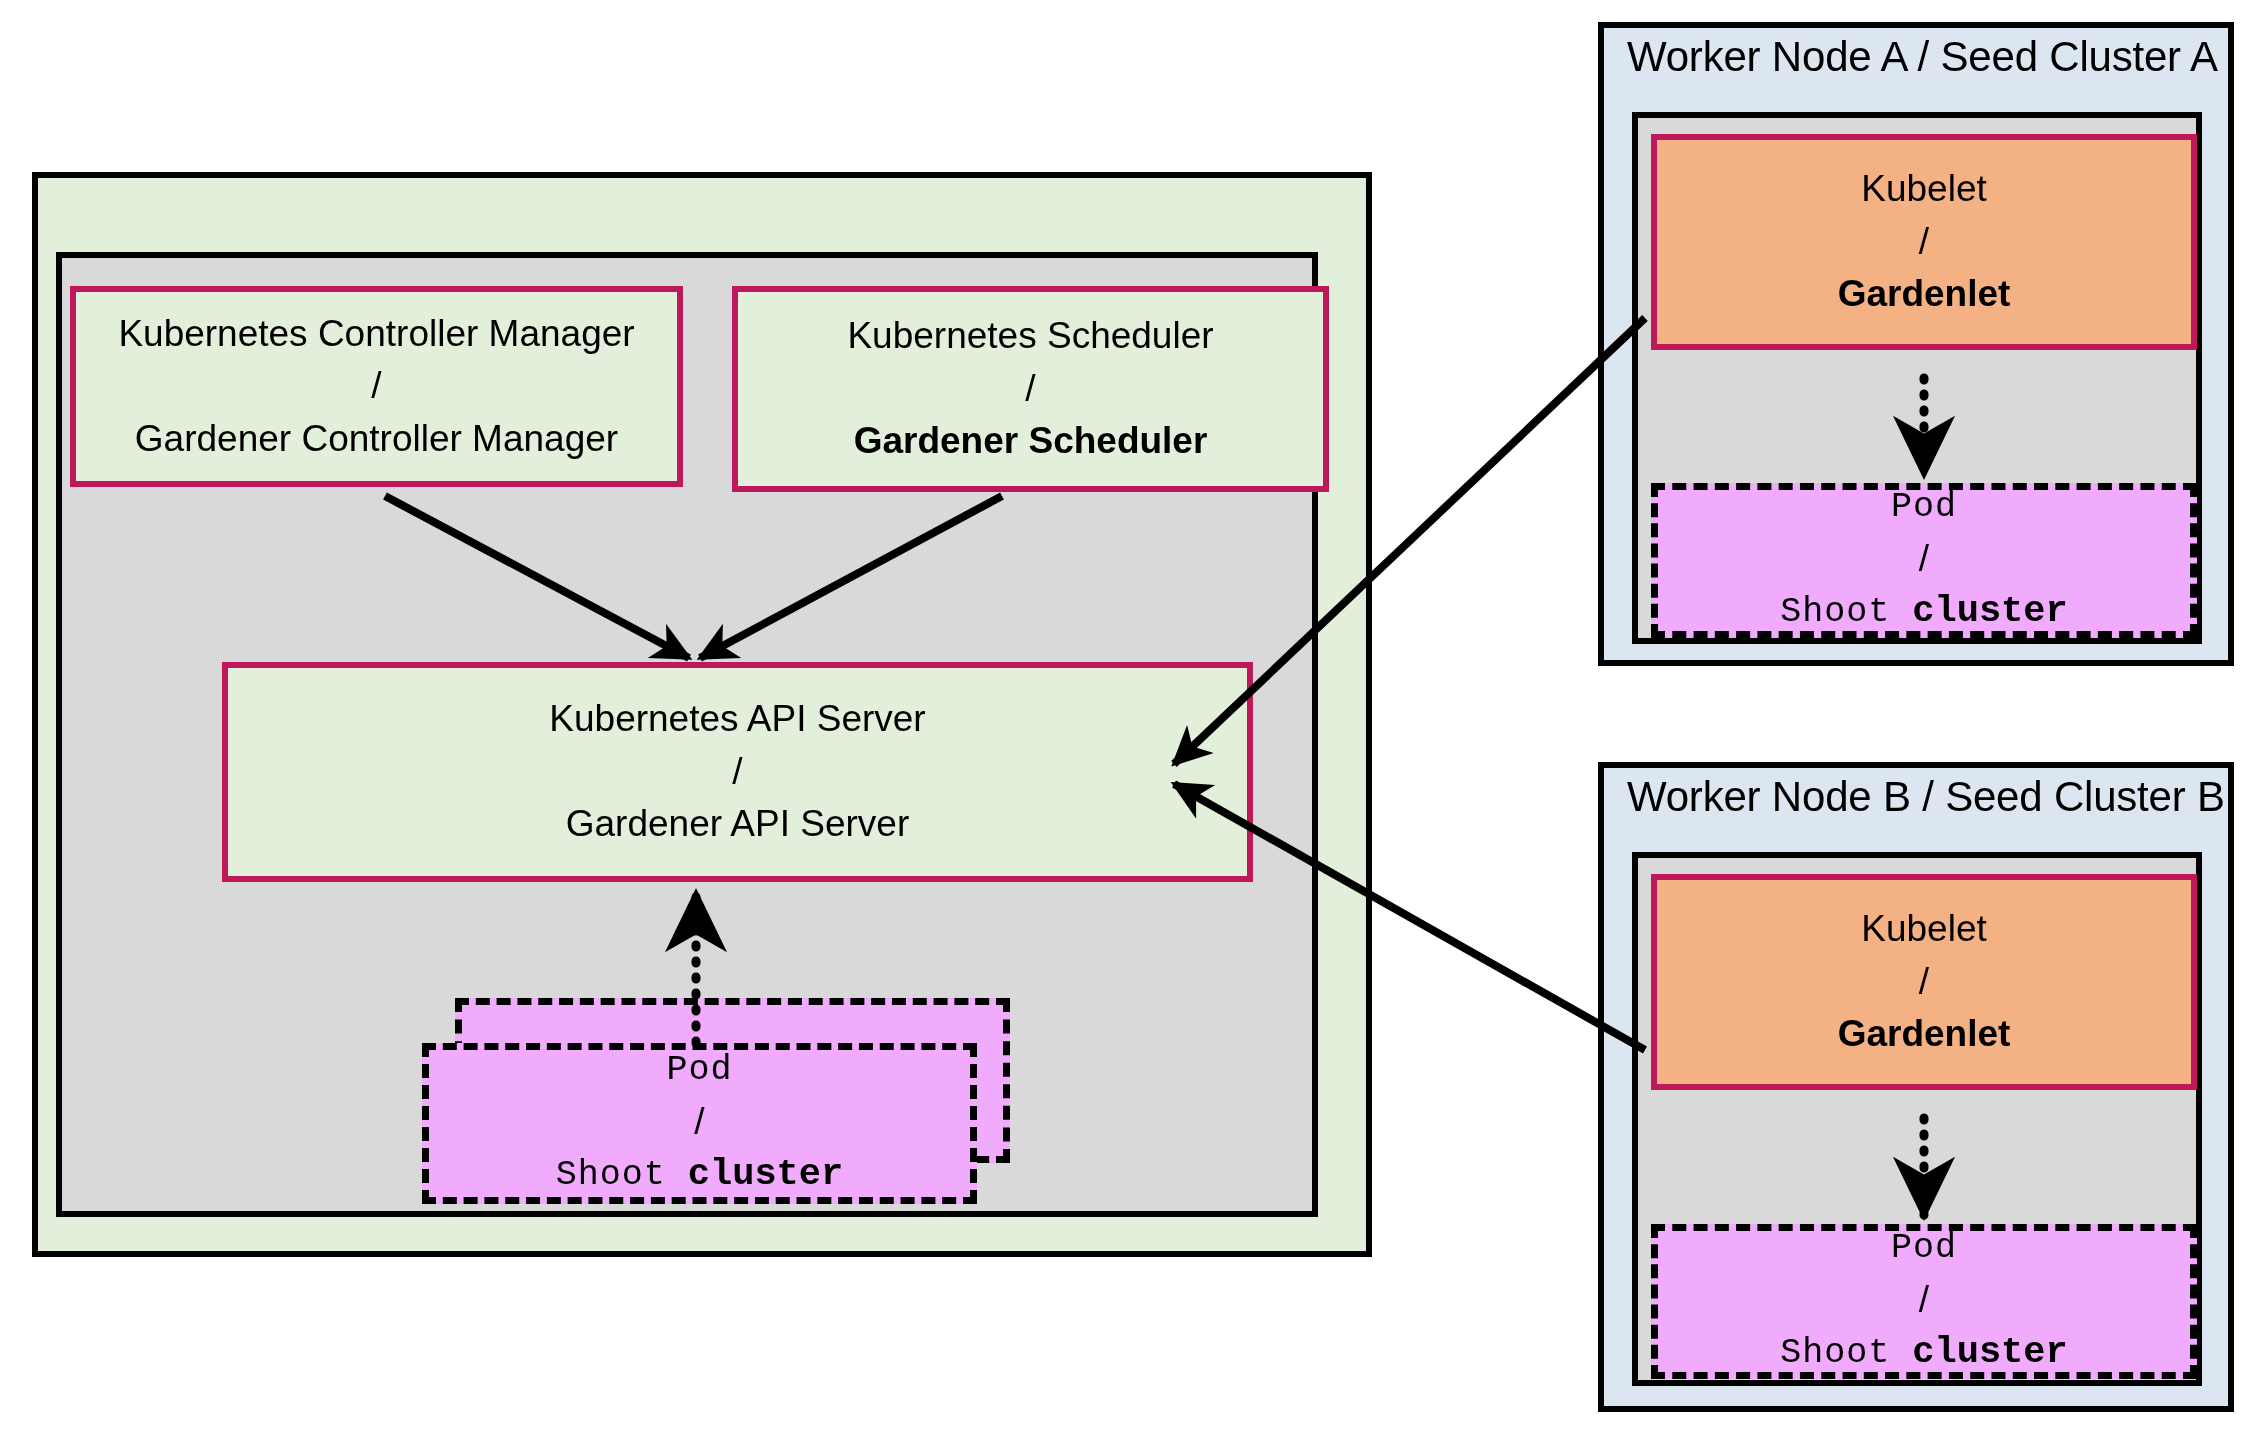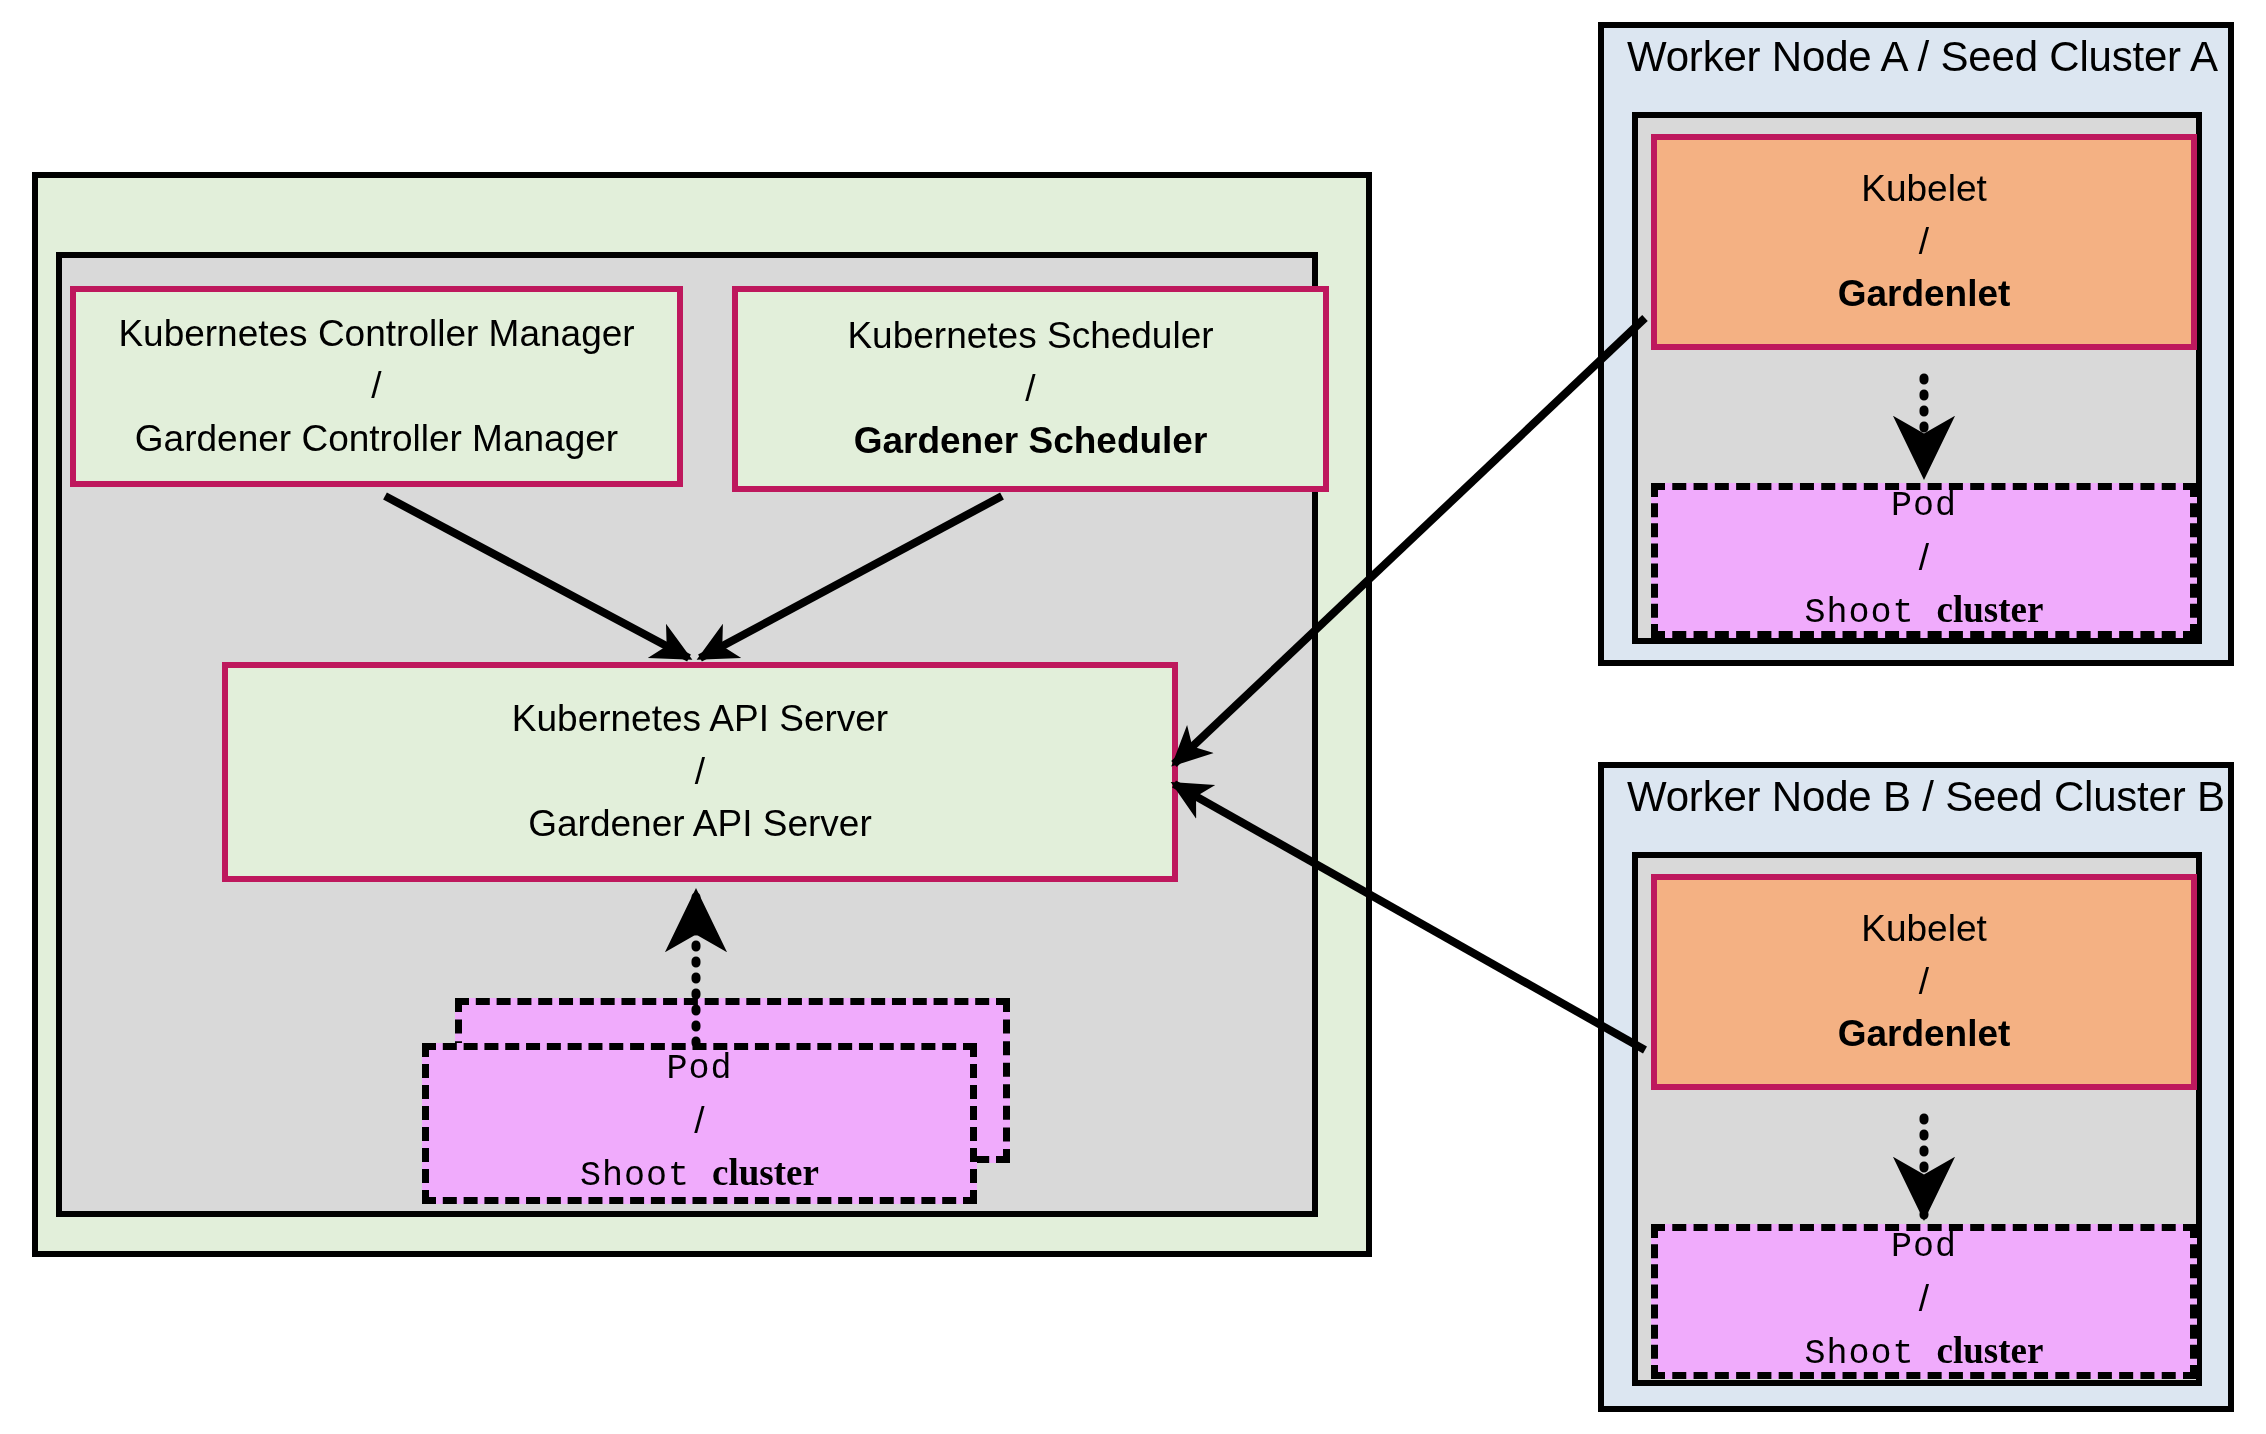--- a/index.html
+++ b/index.html
@@ -66,21 +66,21 @@
     line-height: 1.42;
     font-weight: 400;
   }
   .line.bold { font-weight: 700; }
   .line.mono {
     font-family: "Liberation Mono", "DejaVu Sans Mono", monospace;
     font-size: 35px;
     letter-spacing: 1px;
   }
   .line.mono .sfx {
-    font-family: Liberation Serif, serif;
+    font-family: Liberation Mono, monospace;
     font-weight: 700;
     letter-spacing: 0;
     font-size: 37px;
   }
   .slash { font-size: 37px; line-height: 1.42; }
 
   
   #arrows {
     position: absolute;
     left: 0; top: 0;
@@ -106,21 +106,21 @@
     <span class="slash">/</span>
     <span class="line">Gardener Controller Manager</span>
   </div>
 
   <div class="box fill-green" style="left:732px; top:286px; width:597px; height:206px;">
     <span class="line">Kubernetes Scheduler</span>
     <span class="slash">/</span>
     <span class="line bold">Gardener Scheduler</span>
   </div>
 
-  <div class="box fill-green" style="left:222px; top:662px; width:956px; height:220px;">
+  <div class="box fill-green" style="left:222px; top:662px; width:1031px; height:220px;">
     <span class="line">Kubernetes API Server</span>
     <span class="slash">/</span>
     <span class="line">Gardener API Server</span>
   </div>
 
   <div class="dashbox fill-peach" style="left:455px; top:998px; width:555px; height:165px;">
   </div>
   <div class="dashbox fill-peach" style="left:422px; top:1043px; width:555px; height:161px;">
     <span class="line mono">Pod</span>
     <span class="slash">/</span>

